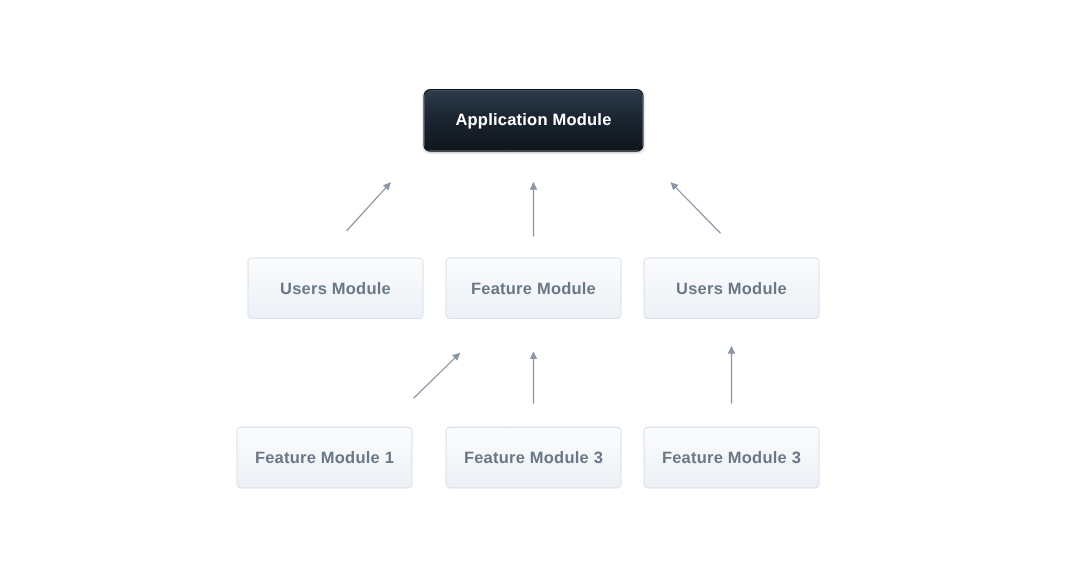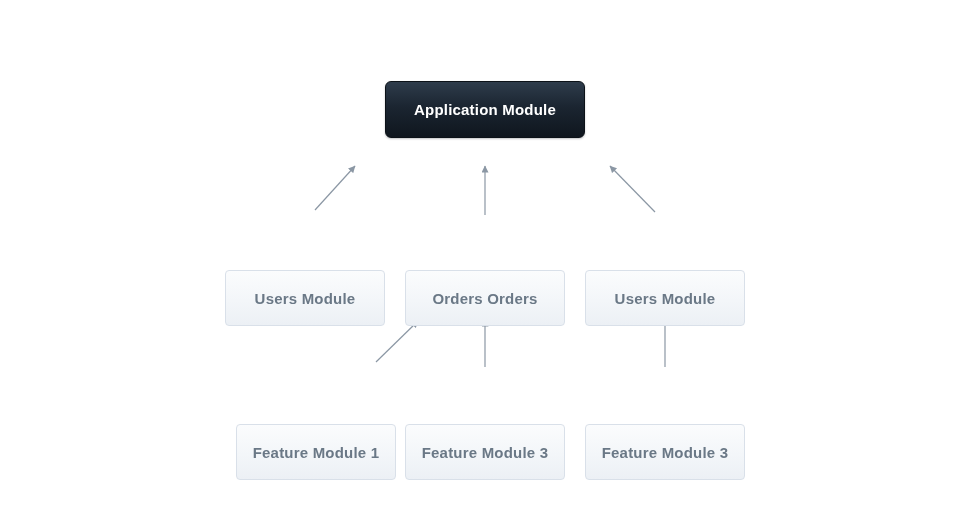--- a/index.html
+++ b/index.html
@@ -42,28 +42,27 @@
     border: 1px solid #0c1218;
     font-weight: 700;
     box-shadow: 0 1px 2px rgba(15, 22, 30, 0.25);
   }
   .node.light {
     background: linear-gradient(180deg, #fbfcfd 0%, #f3f6f9 55%, #ecf0f5 100%);
     color: #6a7886;
     border: 1px solid #d9e0e9;
     border-radius: 4px;
     font-weight: 600;
-    margin-top: 36px;
   }
   
   .n-app  { left: 385px; top: 81px;  width: 200px; height: 57px; }
   .n-users{ left: 225px; top: 234px; width: 160px; height: 56px; }
   .n-orders{ left: 405px; top: 234px; width: 160px; height: 56px; }
   .n-chat { left: 585px; top: 234px; width: 160px; height: 56px; }
-  .n-f1   { left: 236px; top: 388px; width: 160px; height: 56px; }
+  .n-f1   { left: 215px; top: 388px; width: 160px; height: 56px; }
   .n-f2   { left: 405px; top: 388px; width: 160px; height: 56px; }
   .n-f3   { left: 585px; top: 388px; width: 160px; height: 56px; }
 </style>
 </head>
 <body>
 
 <div class="canvas">
 
   <svg class="arrows" width="970" height="526" viewBox="0 0 970 526" xmlns="http://www.w3.org/2000/svg">
     <defs>
@@ -81,21 +80,21 @@
 
   <div class="node dark n-app">
     <span>Application Module</span>
   </div>
 
   <div class="node light n-users">
     <span>Users Module</span>
   </div>
 
   <div class="node light n-orders">
-    <span>Orders Orders</span>
+    <span>Feature Module</span>
   </div>
 
   <div class="node light n-chat">
     <span>Users Module</span>
   </div>
 
   <div class="node light n-f1">
     <span>Feature Module 1</span>
   </div>
 

